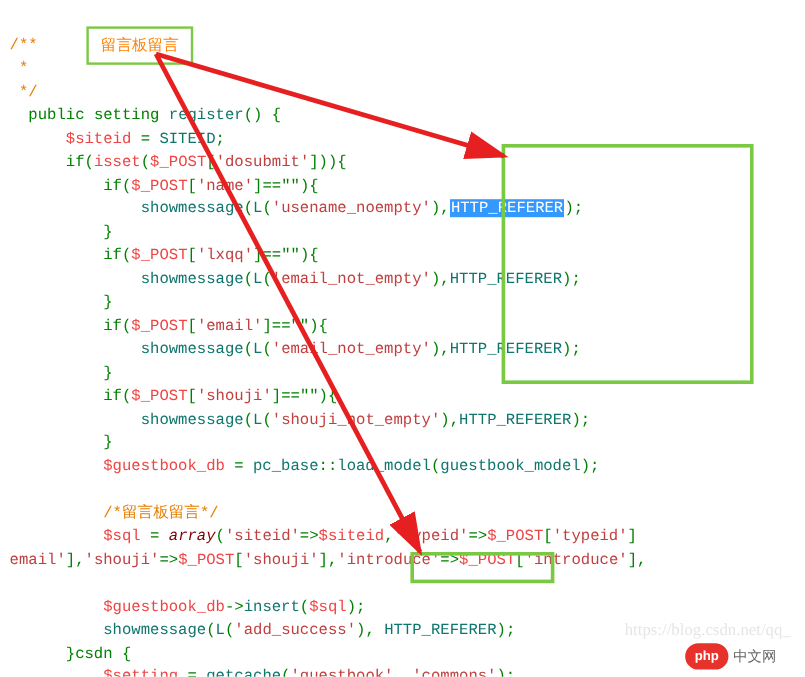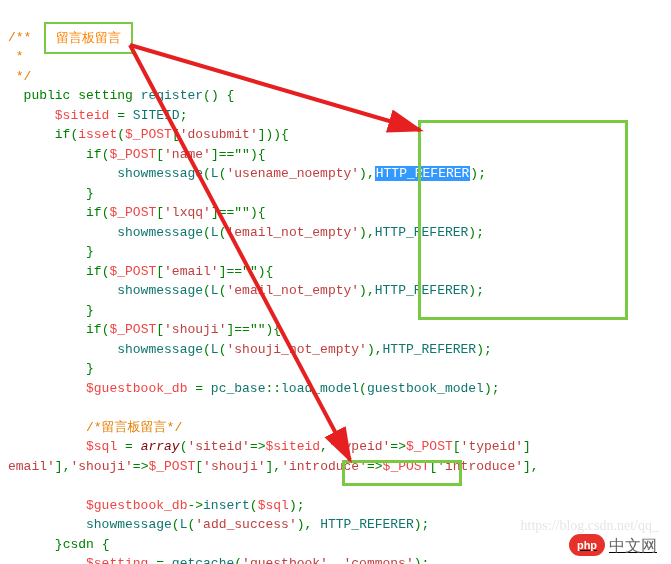--- a/index.html
+++ b/index.html
@@ -30,20 +30,21 @@
   padding: 0 1px;
 }
 .annotation-box {
   position: absolute;
   border: 2px solid #7ac943;
   background: #ffffff;
   color: #ff8000;
   font-size: 13px;
   padding: 4px 10px;
   font-family: sans-serif;
+  margin-left: 28px;
 }
 .green-rect {
   position: absolute;
   border: 3px solid #7ac943;
   background: transparent;
   pointer-events: none;
 }
 svg.arrow {
   position: absolute;
   top: 0; left: 0;
@@ -54,41 +55,41 @@
   position: absolute;
   right: 12px;
   bottom: 28px;
   color: #ccc;
   font-size: 14px;
   font-family: Liberation Serif, serif;
   opacity: 0.5;
 }
 .logo {
   position: absolute;
-  right: 14px;
+  right: 24px;
   bottom: 6px;
   display: flex;
+  align-items: center;
   gap: 4px;
-  text-decoration: underline;
 }
 .logo-icon {
   width: 36px; height: 22px;
   background: #e6322b;
   border-radius: 11px;
   color: #fff;
   font-weight: bold;
   font-size: 11px;
   display: flex;
   align-items: center;
   justify-content: center;
   font-family: sans-serif;
 }
 .logo-text {
   color: #666;
-  font-size: 16px;
+  font-size: 12px;
   font-family: sans-serif;
 }
 </style>
 </head>
 <body>
 
 <div class="code-container">
 <div><span class="c-orange">/**</span>
 <span class="c-orange"> *</span>
 <span class="c-orange"> */</span>

